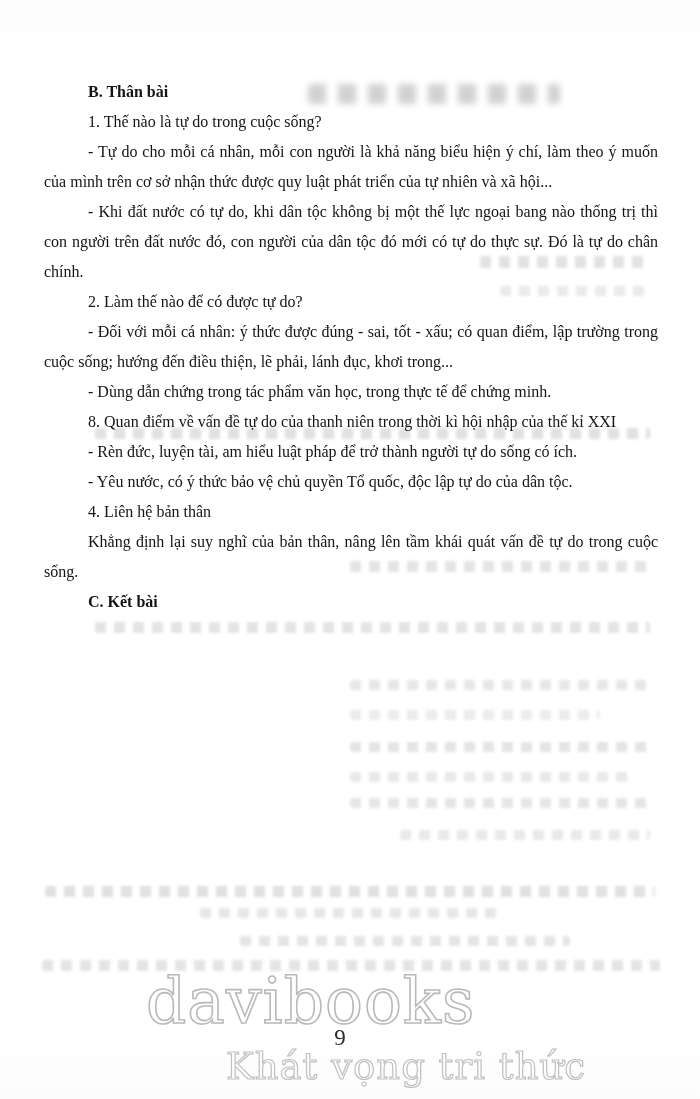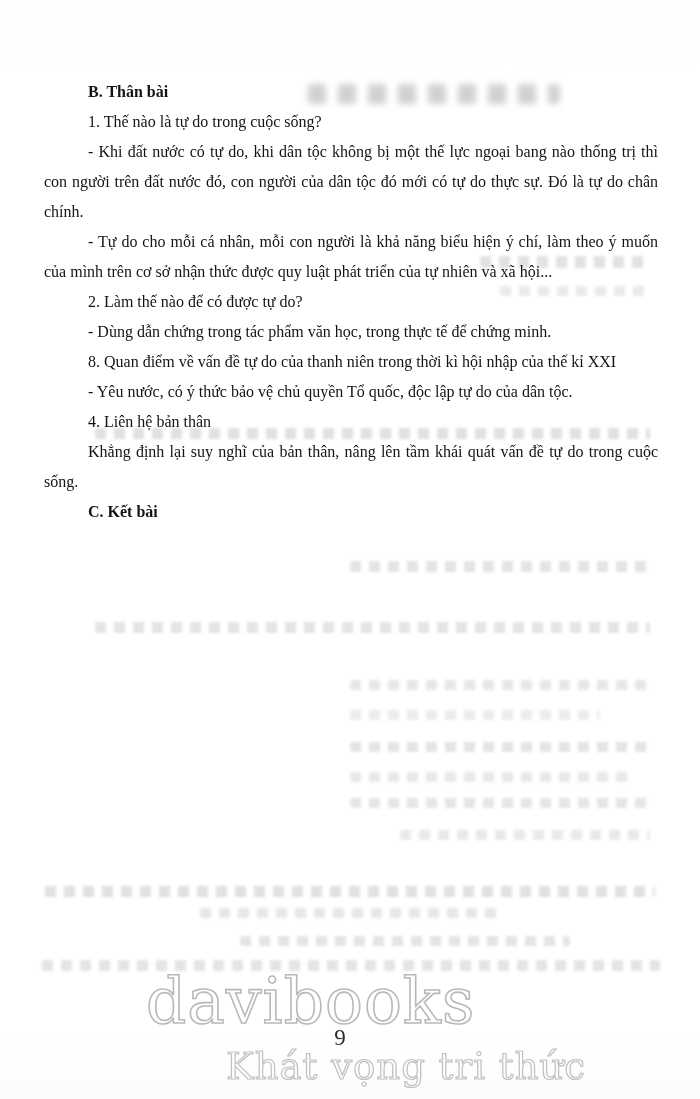--- a/index.html
+++ b/index.html
@@ -115,25 +115,27 @@
   <div class="ghost" style="left:400px; top:830px; width:250px; height:10px; opacity:.34;"></div>
   <div class="ghost" style="left:45px;  top:886px; width:610px; height:11px; opacity:.48;"></div>
   <div class="ghost" style="left:200px; top:908px; width:300px; height:10px; opacity:.38;"></div>
   <div class="ghost" style="left:240px; top:936px; width:330px; height:10px; opacity:.42;"></div>
   <div class="ghost" style="left:42px;  top:960px; width:618px; height:11px; opacity:.42;"></div>
 
   <div class="content">
 
   <p class="line heading">B. Thân bài</p>
       <p class="line italic">1. Thế nào là tự do trong cuộc sống?</p>
+      <p class="line body">- Tự do cho mỗi cá nhân, mỗi con người là khả năng biểu hiện ý chí, làm theo ý muốn của mình trên cơ sở nhận thức được quy luật phát triển của tự nhiên và xã hội...</p>
       <p class="line body">- Khi đất nước có tự do, khi dân tộc không bị một thế lực ngoại bang nào thống trị thì con người trên đất nước đó, con người của dân tộc đó mới có tự do thực sự. Đó là tự do chân chính.</p>
-      <p class="line body">- Tự do cho mỗi cá nhân, mỗi con người là khả năng biểu hiện ý chí, làm theo ý muốn của mình trên cơ sở nhận thức được quy luật phát triển của tự nhiên và xã hội...</p>
       <p class="line italic">2. Làm thế nào để có được tự do?</p>
+      <p class="line body">- Đối với mỗi cá nhân: ý thức được đúng - sai, tốt - xấu; có quan điểm, lập trường trong cuộc sống; hướng đến điều thiện, lẽ phải, lánh đục, khơi trong...</p>
       <p class="line body">- Dùng dẫn chứng trong tác phẩm văn học, trong thực tế để chứng minh.</p>
       <p class="line italic">8. Quan điểm về vấn đề tự do của thanh niên trong thời kì hội nhập của thế kỉ XXI</p>
+      <p class="line body">- Rèn đức, luyện tài, am hiểu luật pháp để trở thành người tự do sống có ích.</p>
       <p class="line body">- Yêu nước, có ý thức bảo vệ chủ quyền Tổ quốc, độc lập tự do của dân tộc.</p>
       <p class="line italic">4. Liên hệ bản thân</p>
       <p class="line body">Khẳng định lại suy nghĩ của bản thân, nâng lên tầm khái quát vấn đề tự do trong cuộc sống.</p>
       <p class="line heading">C. Kết bài</p>
     </div>
 
   <div class="wm-brand">davibooks</div>
   <div class="wm-slogan">Khát vọng tri thức</div>
 
   <div class="page-number">9</div>

